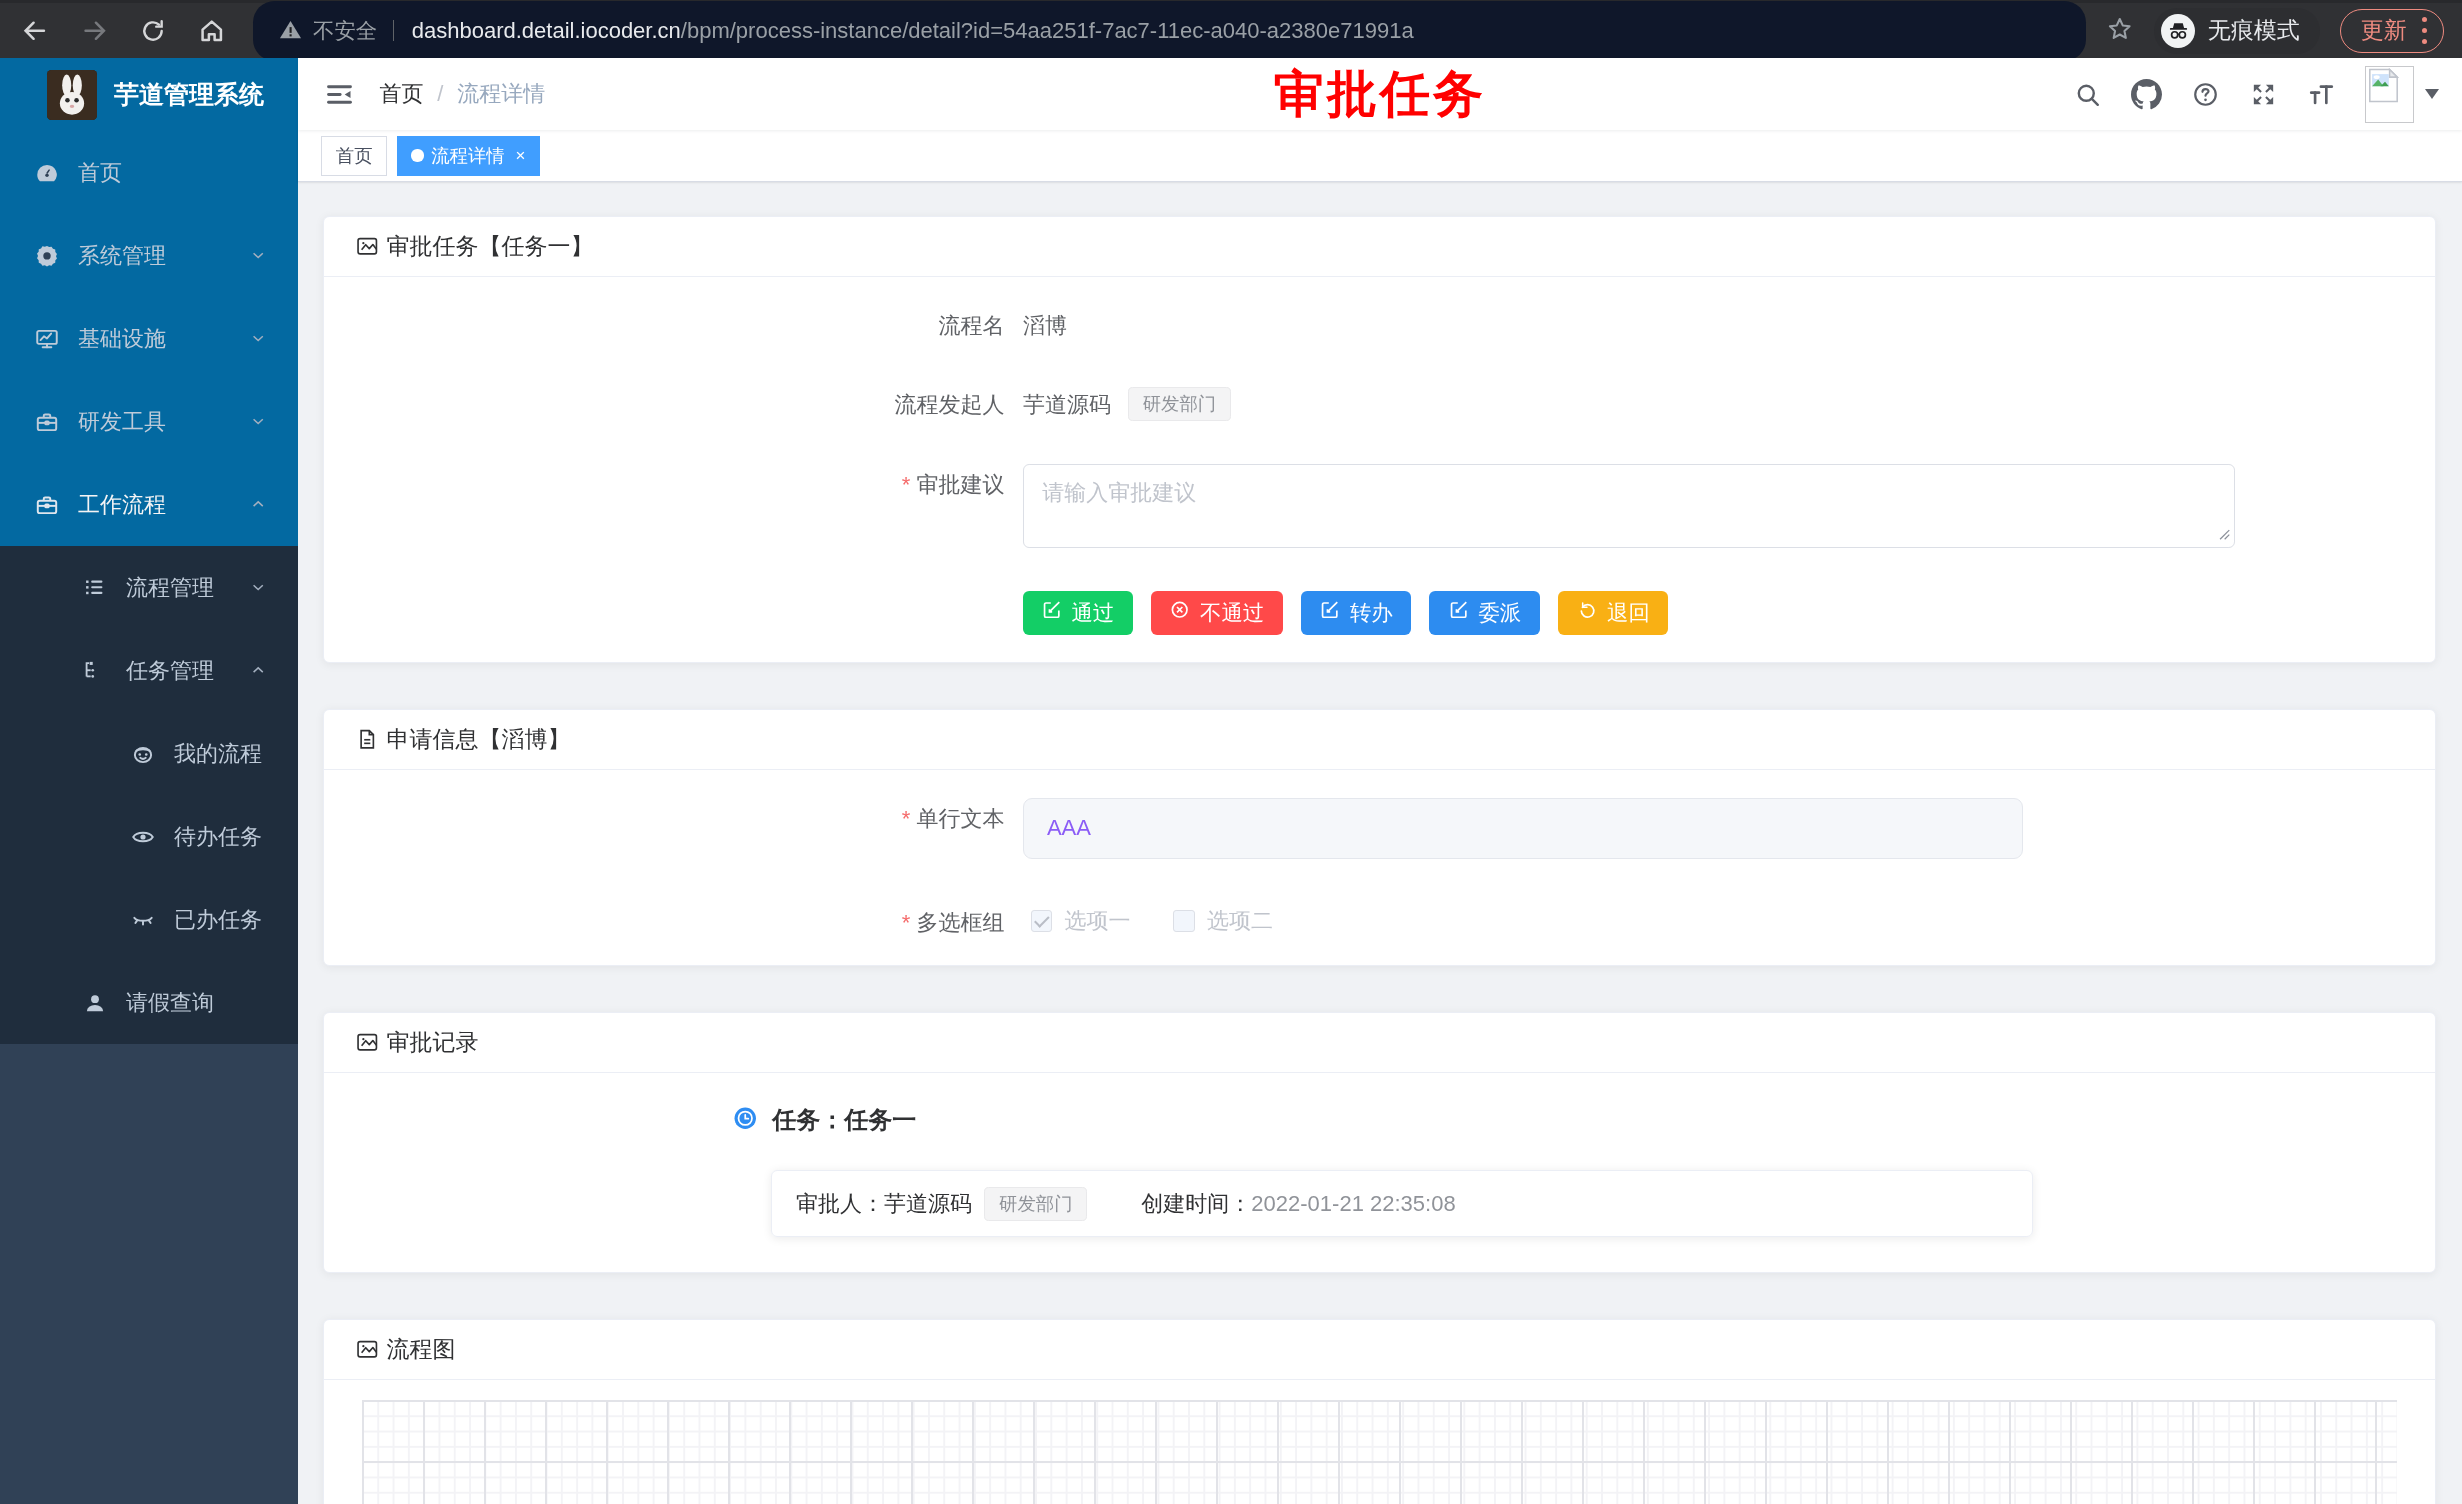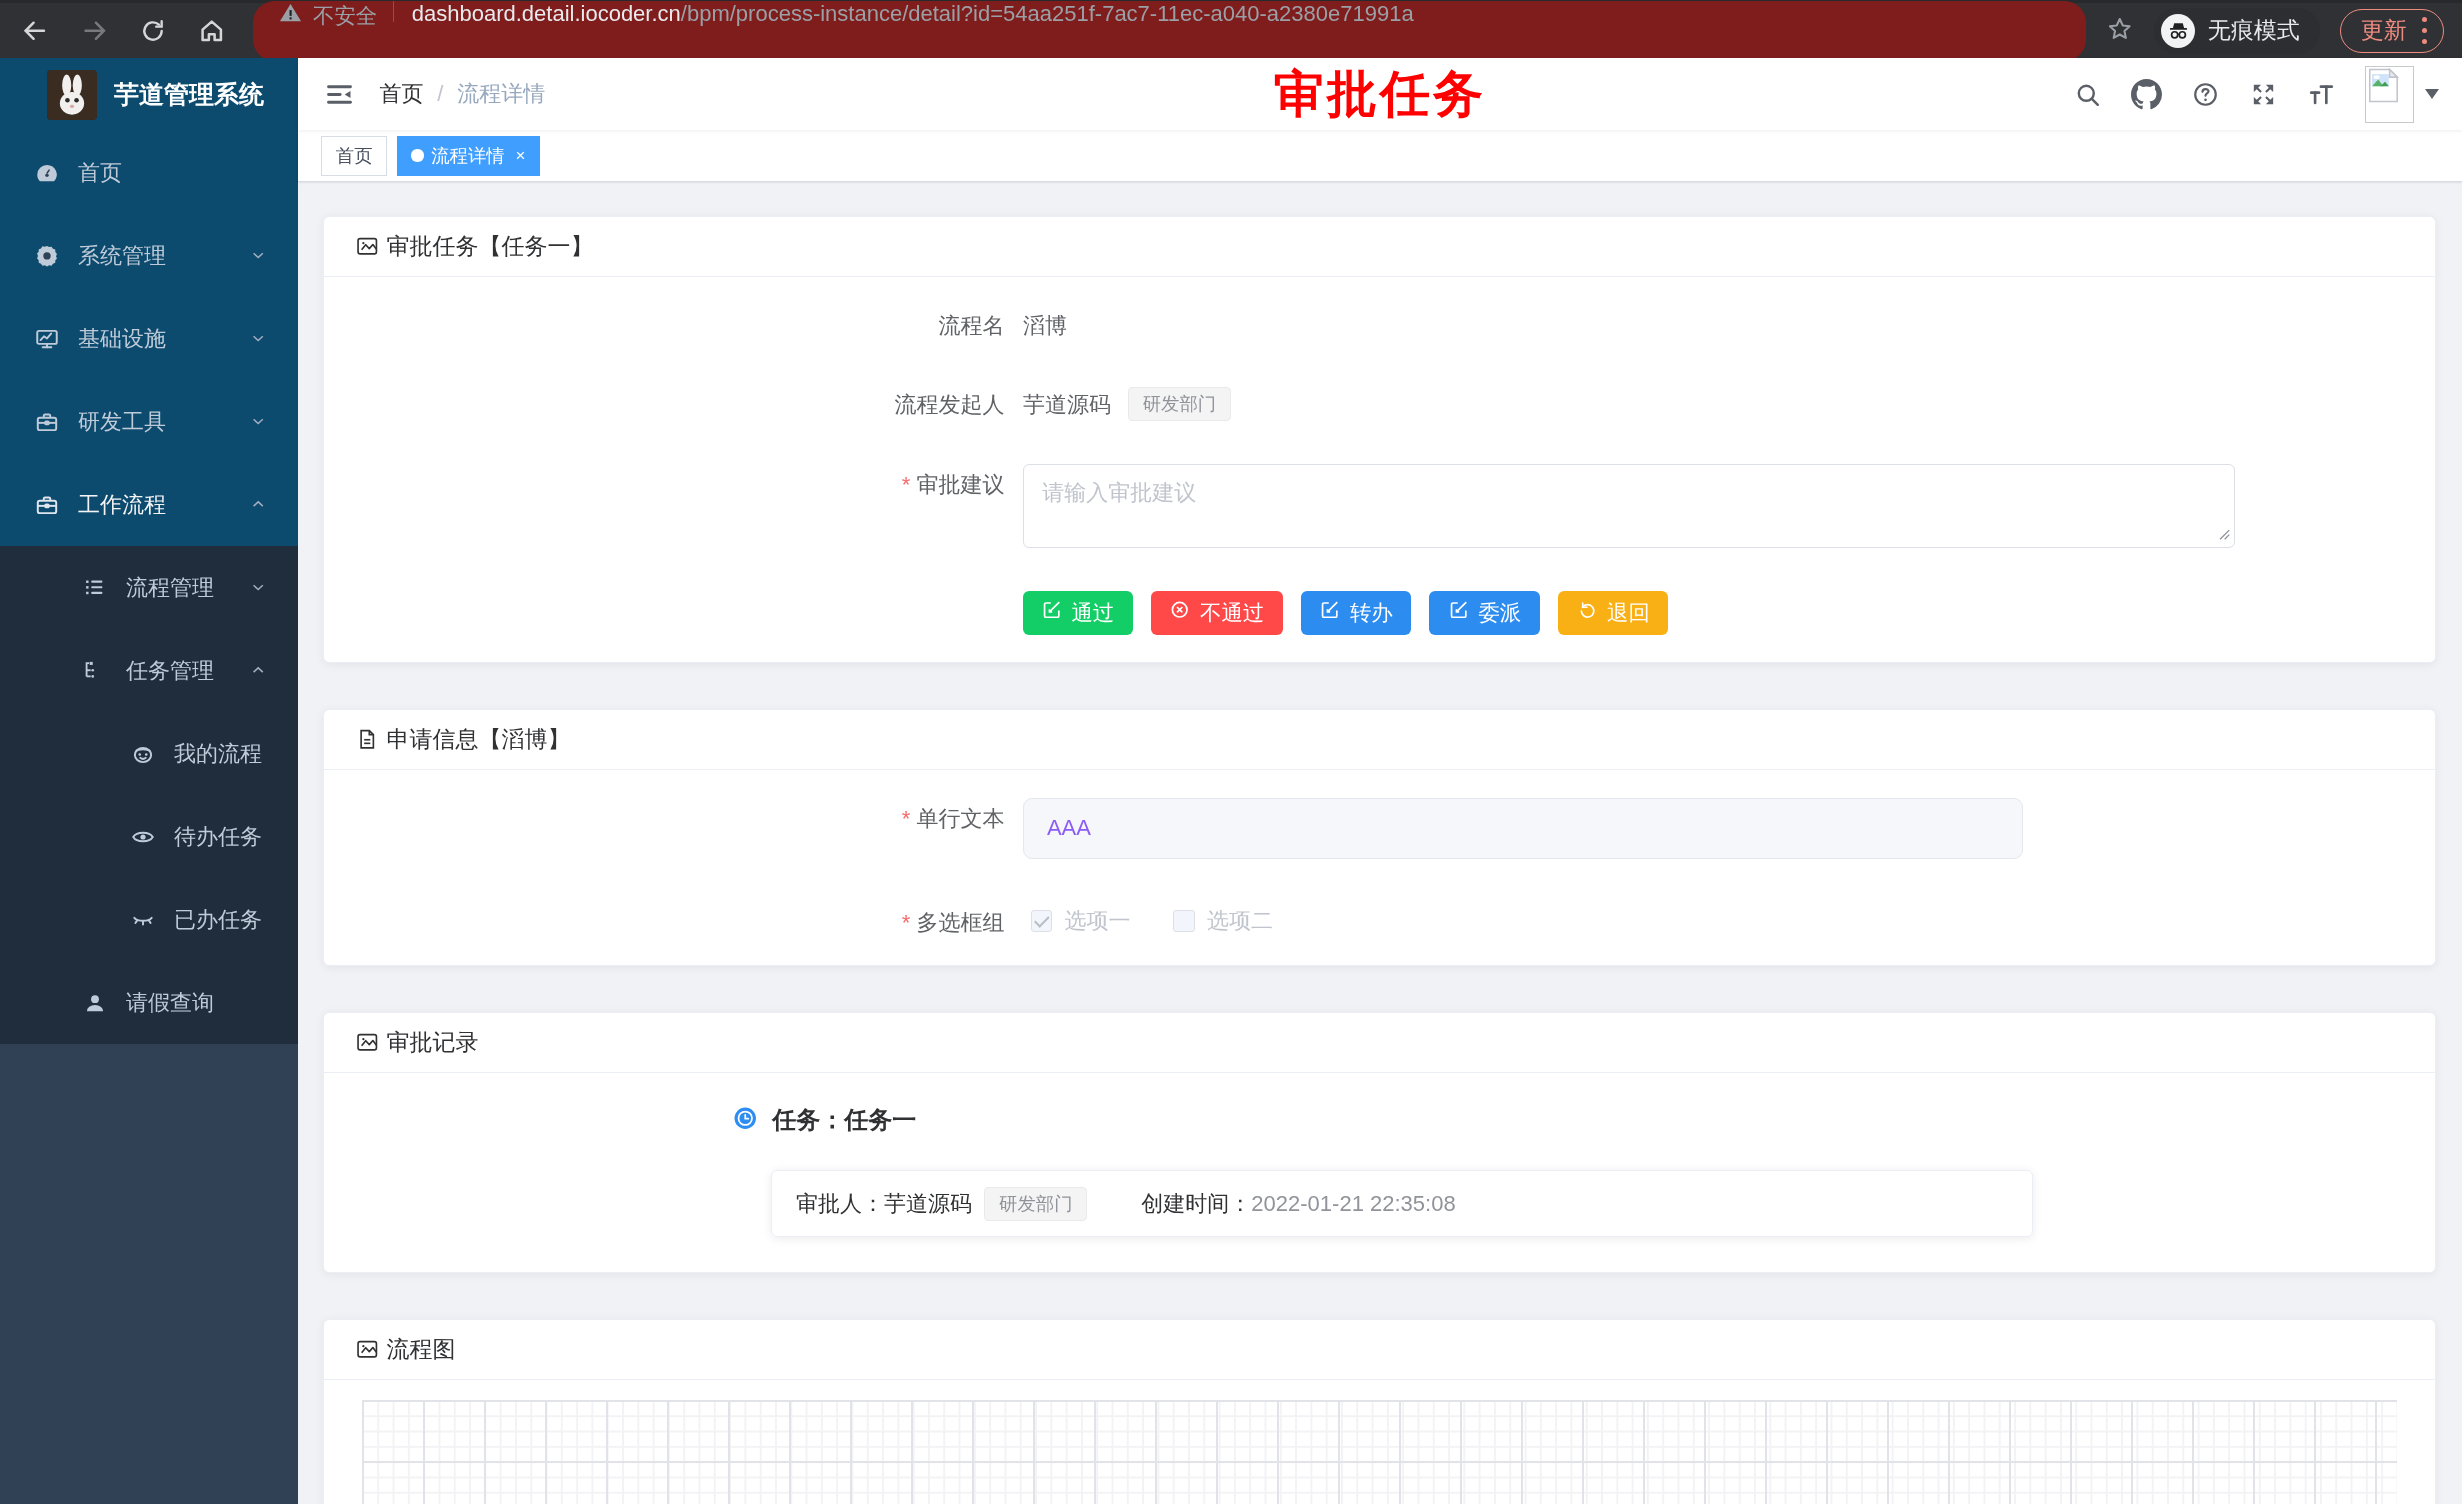--- a/index.html
+++ b/index.html
@@ -4,40 +4,40 @@
 <style>
   * { margin:0; padding:0; box-sizing:border-box; }
   html,body { width:2462px; height:1505px; }
   body { font-family:"Liberation Sans", sans-serif; background:#f0f2f5; overflow:hidden; }
   .page { position:relative; width:2462px; height:1505px; display:flex; flex-direction:column; overflow:hidden; }
 
   
   .chrome { height:58px; background:#303134; display:flex; align-items:center; flex:none; padding:0 18.4px 0 21.4px; border-top:3.8px solid #28292c; }
   .chrome .navbtns { display:flex; align-items:center; gap:32px; margin-right:27.5px; color:#d5d6d8; }
   .chrome .navbtns svg { display:block; }
-  .omnibox { flex:1; max-width:1835px; height:60px; background:#7f1d1d; border-radius:21.4px; display:flex; padding:0 26px; color:#9aa0a6; }
+  .omnibox { flex:1; max-width:1835px; height:60px; background:#0f172a; border-radius:21.4px; display:flex; align-items:center; padding:0 26px; color:#9aa0a6; }
   .omnibox .sep { width:0.8px; height:21.4px; background:#5f6368; margin:0 18.4px 0 15.3px; }
   .omnibox .sec-label { font-size:21.4px; margin-left:10.7px; }
   .url { font-size:22px; white-space:nowrap; overflow:hidden; }
   .url .host { color:#e8eaed; }
   .url .path { color:#9aa0a6; }
   .chrome-right { display:flex; align-items:center; margin-left:20px; gap:20px; }
   .incog { height:46px; background:#2d2e31; border-radius:23px; display:flex; align-items:center; gap:12.2px; padding:0 20px 0 7.6px; }
   .incog .disc { width:34px; height:34px; border-radius:50%; background:#f1f3f4; display:flex; align-items:center; justify-content:center; }
   .incog .txt { color:#e8eaed; font-size:23px; }
   .updpill { height:44px; border:1.5px solid #ee8b80; border-radius:23px; display:flex; align-items:center; gap:15.3px; padding:0 15.3px 0 20px; }
   .updpill .txt { color:#ee8b80; font-size:23px; }
   .dots3 { display:flex; flex-direction:column; gap:5.4px; }
   .dots3 i { width:5.4px; height:5.4px; border-radius:50%; background:#ee8b80; }
 
   
   .app { flex:1; display:flex; min-height:0; }
 
   
-  .sidebar { width:298px; flex:none; background:#0c4a6e; display:flex; flex-direction:column; overflow:hidden; }
+  .sidebar { width:298px; flex:none; background:#0369a1; display:flex; flex-direction:column; overflow:hidden; }
   .logo-row { height:73px; display:flex; align-items:center; padding-left:47px; gap:17px; flex:none; }
   .logo-img { width:50px; height:50px; border-radius:4.6px; background:#2b2017; overflow:hidden; flex:none; }
   .logo-title { color:#fff; font-size:25px; font-weight:bold; white-space:nowrap; }
   .menu { display:flex; flex-direction:column; flex:1; }
   .mi { height:83px; display:flex; align-items:center; color:#bfcbd9; font-size:22px; cursor:pointer; position:relative; flex:none; }
   .mi .micon { display:flex; width:29px; justify-content:center; flex:none; }
   .mi .lbl { margin-left:17px; white-space:nowrap; }
   .mi.l1 { padding-left:32px; }
   .mi.l2 { padding-left:80px; }
   .mi.l3 { padding-left:128px; }

